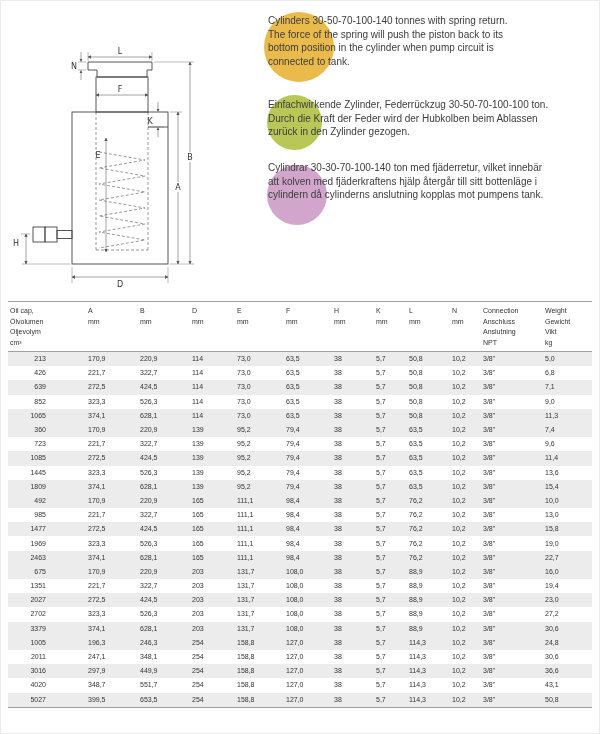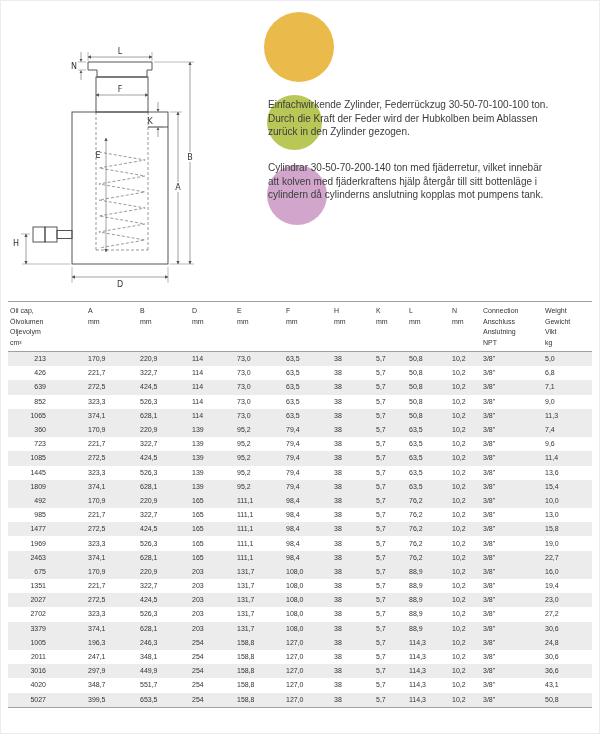--- a/index.html
+++ b/index.html
@@ -116,24 +116,28 @@
     <text x="178" y="190">A</text>
     <text x="98" y="158">E</text>
     <text x="16" y="246">H</text>
     <text x="120" y="287">D</text>
   </svg>
 
   <div class="circle" style="left: 264px; top: 12px; width: 70px; height: 70px; background: rgb(234, 186, 75);"></div>
   <div class="circle" style="left: 267px; top: 95px; width: 55px; height: 55px; background: rgb(185, 199, 87);"></div>
   <div class="circle" style="left: 267px; top: 165px; width: 60px; height: 60px; background: rgb(210, 166, 204);"></div>
 
+  <p class="desc" style="left:268px; top:14px;">Cylinders 30-50-70-100-140 tonnes with spring return.
+The force of the spring will push the piston back to its
+bottom position in the cylinder when pump circuit is
+connected to tank.</p>
   <p class="desc" style="left:268px; top:98px;">Einfachwirkende Zylinder, Federrückzug 30-50-70-100-100 ton.
 Durch die Kraft der Feder wird der Hubkolben beim Ablassen
 zurück in den Zylinder gezogen.</p>
-  <p class="desc" style="left:268px; top:161px;">Cylindrar 30-50-70-200-140 ton med fjäderretur, vilket innebär
+  <p class="desc" style="left:268px; top:161px;">Cylindrar 30-30-70-100-140 ton med fjäderretur, vilket innebär
 att kolven med fjäderkraftens hjälp återgår till sitt bottenläge i
 cylindern då cylinderns anslutning kopplas mot pumpens tank.</p>
 
   <table class="spec">
     <colgroup>
       <col style="width:78px">
         <col style="width:52px">
         <col style="width:52px">
       <col style="width:45px">
         <col style="width:49px">

